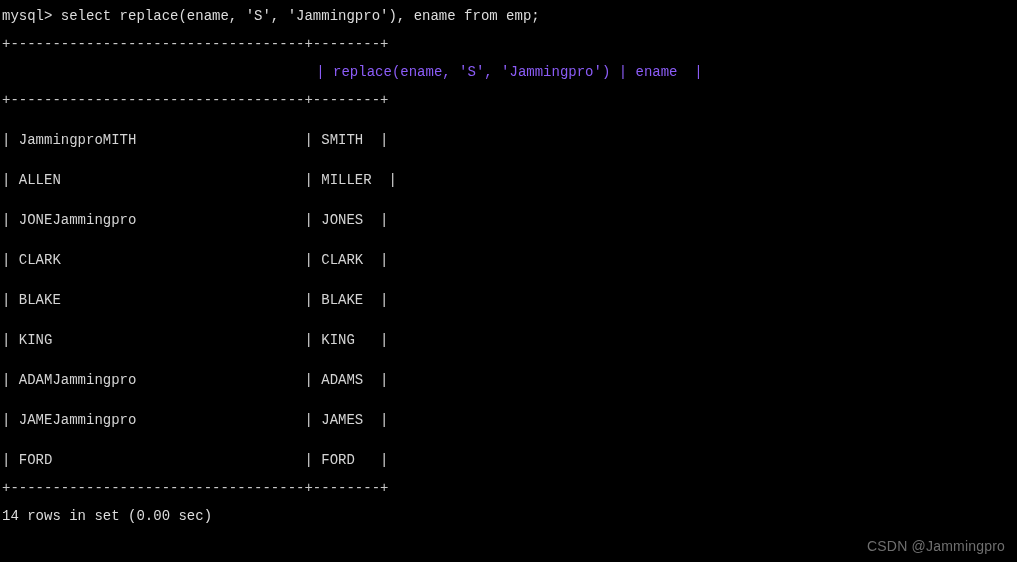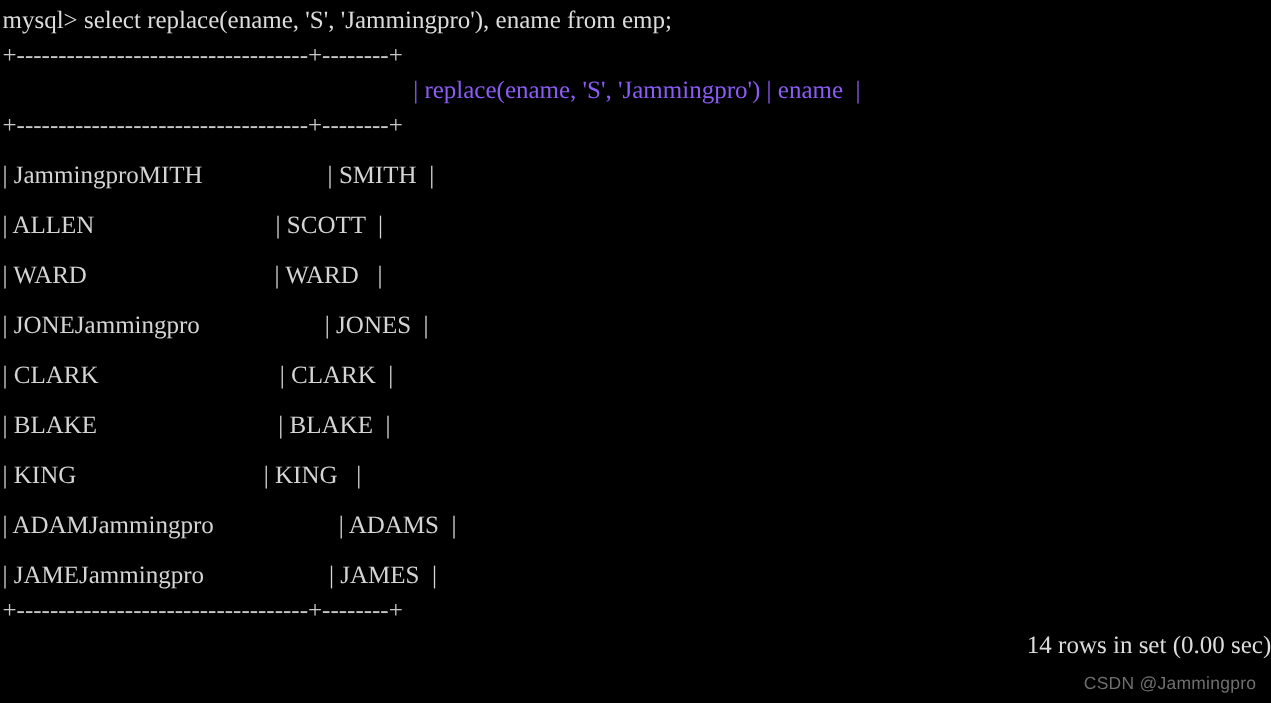--- a/index.html
+++ b/index.html
@@ -20,35 +20,35 @@
     left: 0;
     top: 0;
     width: 1017px;
     height: 562px;
     background: #000000;
     padding: 2px 0 0 2px;
     box-sizing: border-box;
   }
 
   .line {
-    font-family: Liberation Serif, serif;
-    font-size: 20px;
+    font-family: Liberation Mono, monospace;
+    font-size: 14px;
     line-height: 28px;
     height: 28px;
     color: #d8d8d8;
     white-space: pre;
     letter-spacing: 0px;
     -webkit-font-smoothing: none;
   }
 
   .line.prompt-line { color: #dcdcdc; }
   .line.rule       { color: #c8c8c8; }
   .line.header-row { color: #8b5cf6; text-align: center; }
   .line.data-row   { color: #d4d4d4; margin-top: 12px; }
-  .line.status     { color: #dcdcdc; text-align: right; }
+  .line.status     { color: #dcdcdc; }
 
   #watermark {
     position: absolute;
     right: 12px;
     bottom: 8px;
     font-family: "Liberation Sans", "DejaVu Sans", sans-serif;
     font-size: 14px;
     color: #6f6f6f;
     white-space: pre;
     letter-spacing: 0.2px;
@@ -61,28 +61,28 @@
 
   <div class="line prompt-line">mysql&gt; select replace(ename, 'S', 'Jammingpro'), ename from emp;</div>
 
   <div class="line rule">+-----------------------------------+--------+</div>
 
   <div class="line header-row">| replace(ename, 'S', 'Jammingpro') | ename  |</div>
 
   <div class="line rule">+-----------------------------------+--------+</div>
 
   <div class="line data-row">| JammingproMITH                    | SMITH  |</div>
-  <div class="line data-row">| ALLEN                             | SCOTT  |</div>
-  <div class="line data-row">| WARD                              | WARD   |</div>
+  <div class="line data-row">| ALLEN                             | MILLER  |</div>
   <div class="line data-row">| JONEJammingpro                    | JONES  |</div>
   <div class="line data-row">| CLARK                             | CLARK  |</div>
   <div class="line data-row">| BLAKE                             | BLAKE  |</div>
   <div class="line data-row">| KING                              | KING   |</div>
   <div class="line data-row">| ADAMJammingpro                    | ADAMS  |</div>
   <div class="line data-row">| JAMEJammingpro                    | JAMES  |</div>
+  <div class="line data-row">| FORD                              | FORD   |</div>
 
   <div class="line rule">+-----------------------------------+--------+</div>
 
   <div class="line status">14 rows in set (0.00 sec)</div>
 
 </div>
 
 <div id="watermark">CSDN @Jammingpro</div>
 
 </body></html>

